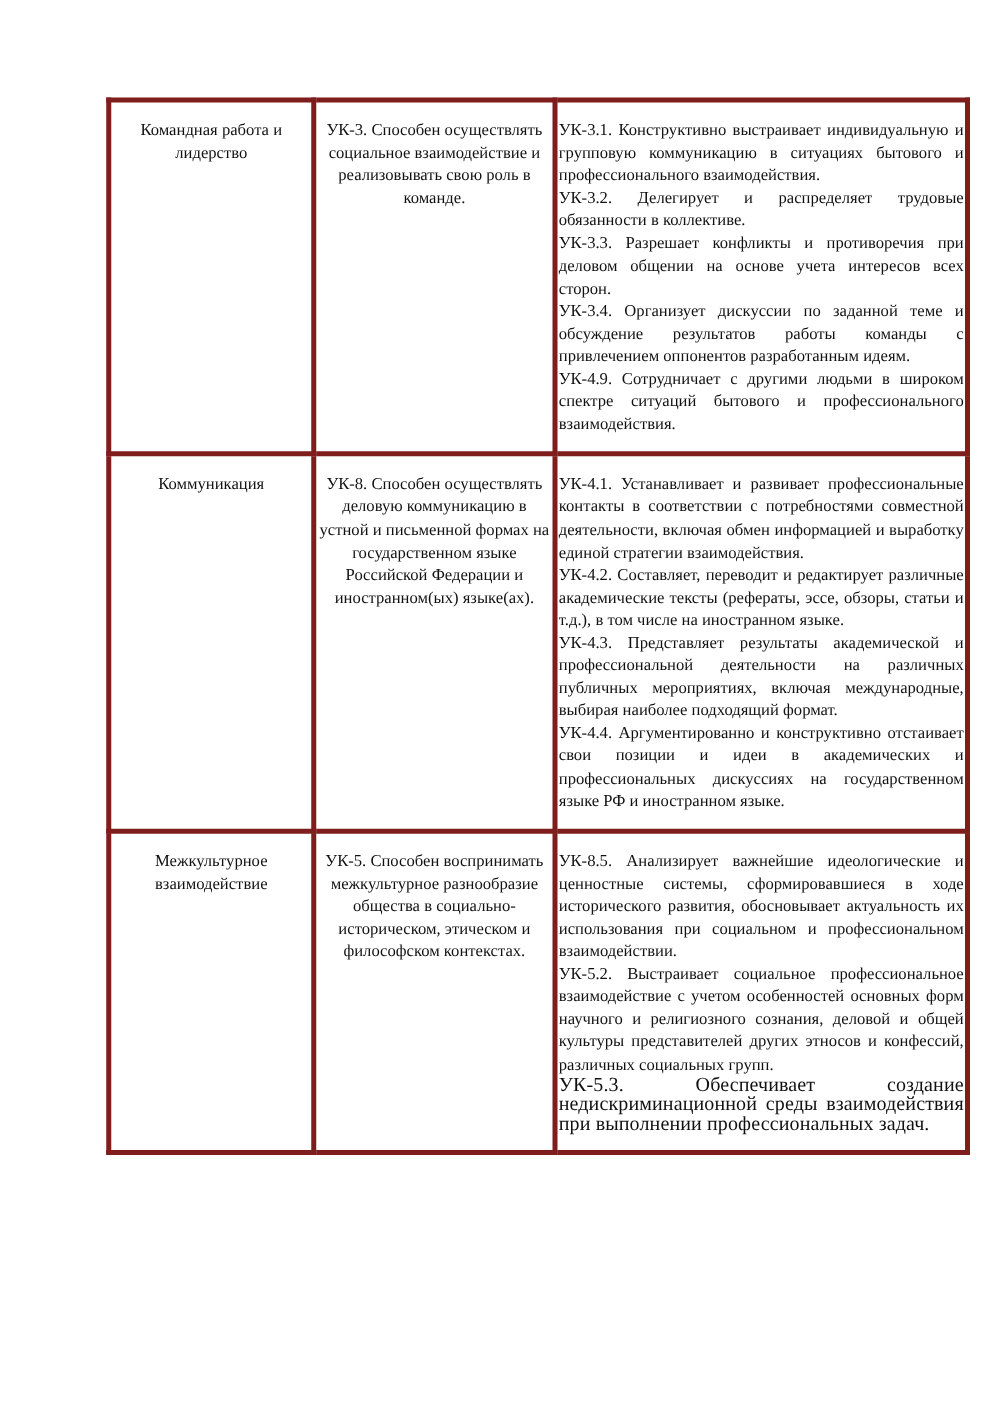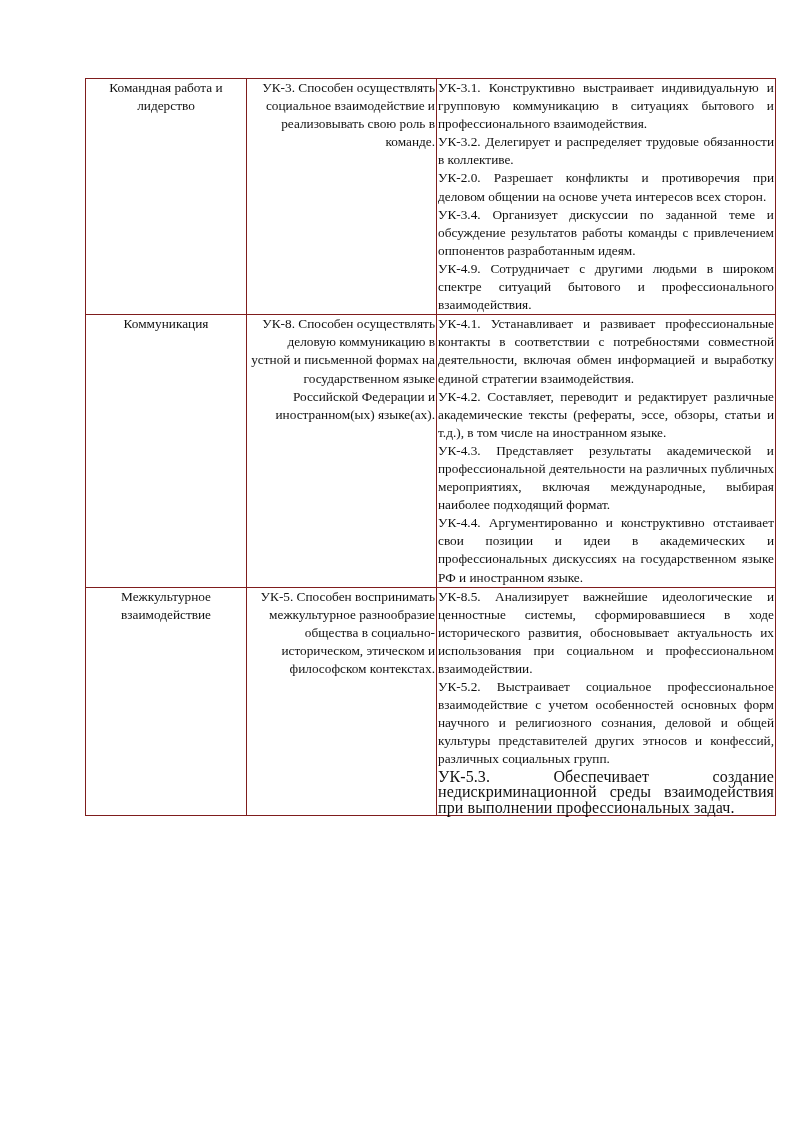--- a/index.html
+++ b/index.html
@@ -1,39 +1,39 @@
 <!DOCTYPE html>
 <html><head>
 <meta charset="utf-8">
 <style>
   html, body { margin: 0; padding: 0; background: #ffffff; }
   body { width: 794px; height: 1123px; position: relative; overflow: hidden;
          font-family: "Liberation Serif", "DejaVu Serif", serif; color: #111; }
   table.comp { position: absolute; left: 85px; top: 78px; width: 691px;
                border-collapse: collapse; table-layout: fixed; }
-  table.comp td { border: 1px solid #7f1d1d; vertical-align: top; padding: 0 1px;
+  table.comp td { border: 4px solid #7f1d1d; vertical-align: top; padding: 13px 1px;
                   font-size: 13.3px; line-height: 18.1px; }
   td.c1 { width: 158px; text-align: center; }
-  td.c2 { width: 187px; text-align: right; }
+  td.c2 { width: 187px; text-align: center; }
   td.c3 { text-align: justify; padding-left: 1px; padding-right: 1px; }
   td.c3 p { margin: 0; text-align: justify; text-align-last: left; }
   td.c3 p.small { font-size: 16px; line-height: 15.6px; letter-spacing: 0.1px; }
 </style>
 </head>
 <body>
 
 <table class="comp">
   <tbody>
     <tr>
       <td class="c1">Командная работа и лидерство</td>
       <td class="c2">УК-3. Способен осуществлять социальное взаимодействие и реализовывать свою роль в команде.</td>
       <td class="c3">
         <p>УК-3.1. Конструктивно выстраивает индивидуальную и групповую коммуникацию в ситуациях бытового и профессионального взаимодействия.</p>
         <p>УК-3.2. Делегирует и распределяет трудовые обязанности в коллективе.</p>
-        <p>УК-2.0. Разрешает конфликты и противоречия при деловом общении на основе учета интересов всех сторон.</p>
+        <p>УК-3.3. Разрешает конфликты и противоречия при деловом общении на основе учета интересов всех сторон.</p>
         <p>УК-3.4. Организует дискуссии по заданной теме и обсуждение результатов работы команды с привлечением оппонентов разработанным идеям.</p>
         <p>УК-4.9. Сотрудничает с другими людьми в широком спектре ситуаций бытового и профессионального взаимодействия.</p>
       </td>
     </tr>
     <tr>
       <td class="c1">Коммуникация</td>
       <td class="c2">УК-8. Способен осуществлять деловую коммуникацию в устной и письменной формах на государственном языке Российской Федерации и иностранном(ых) языке(ах).</td>
       <td class="c3">
         <p>УК-4.1. Устанавливает и развивает профессиональные контакты в соответствии с потребностями совместной деятельности, включая обмен информацией и выработку единой стратегии взаимодействия.</p>
         <p>УК-4.2. Составляет, переводит и редактирует различные академические тексты (рефераты, эссе, обзоры, статьи и т.д.), в том числе на иностранном языке.</p>

